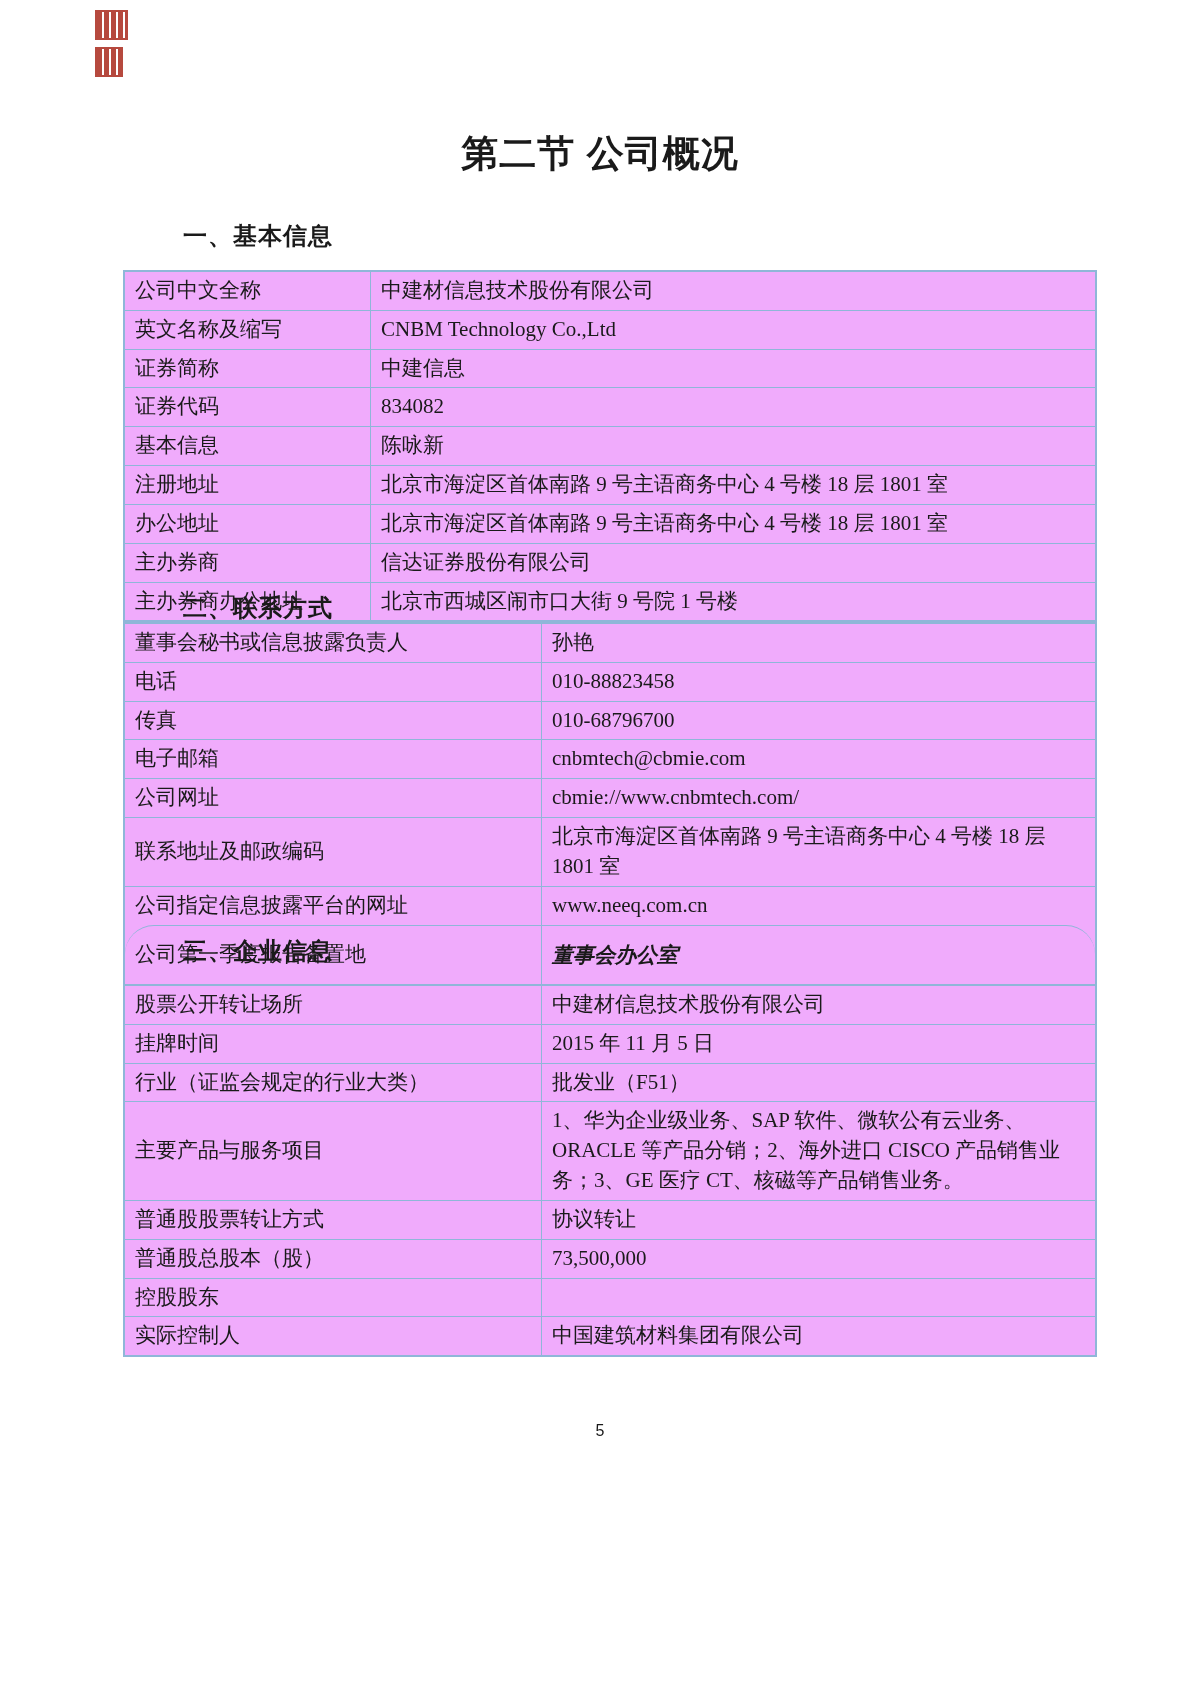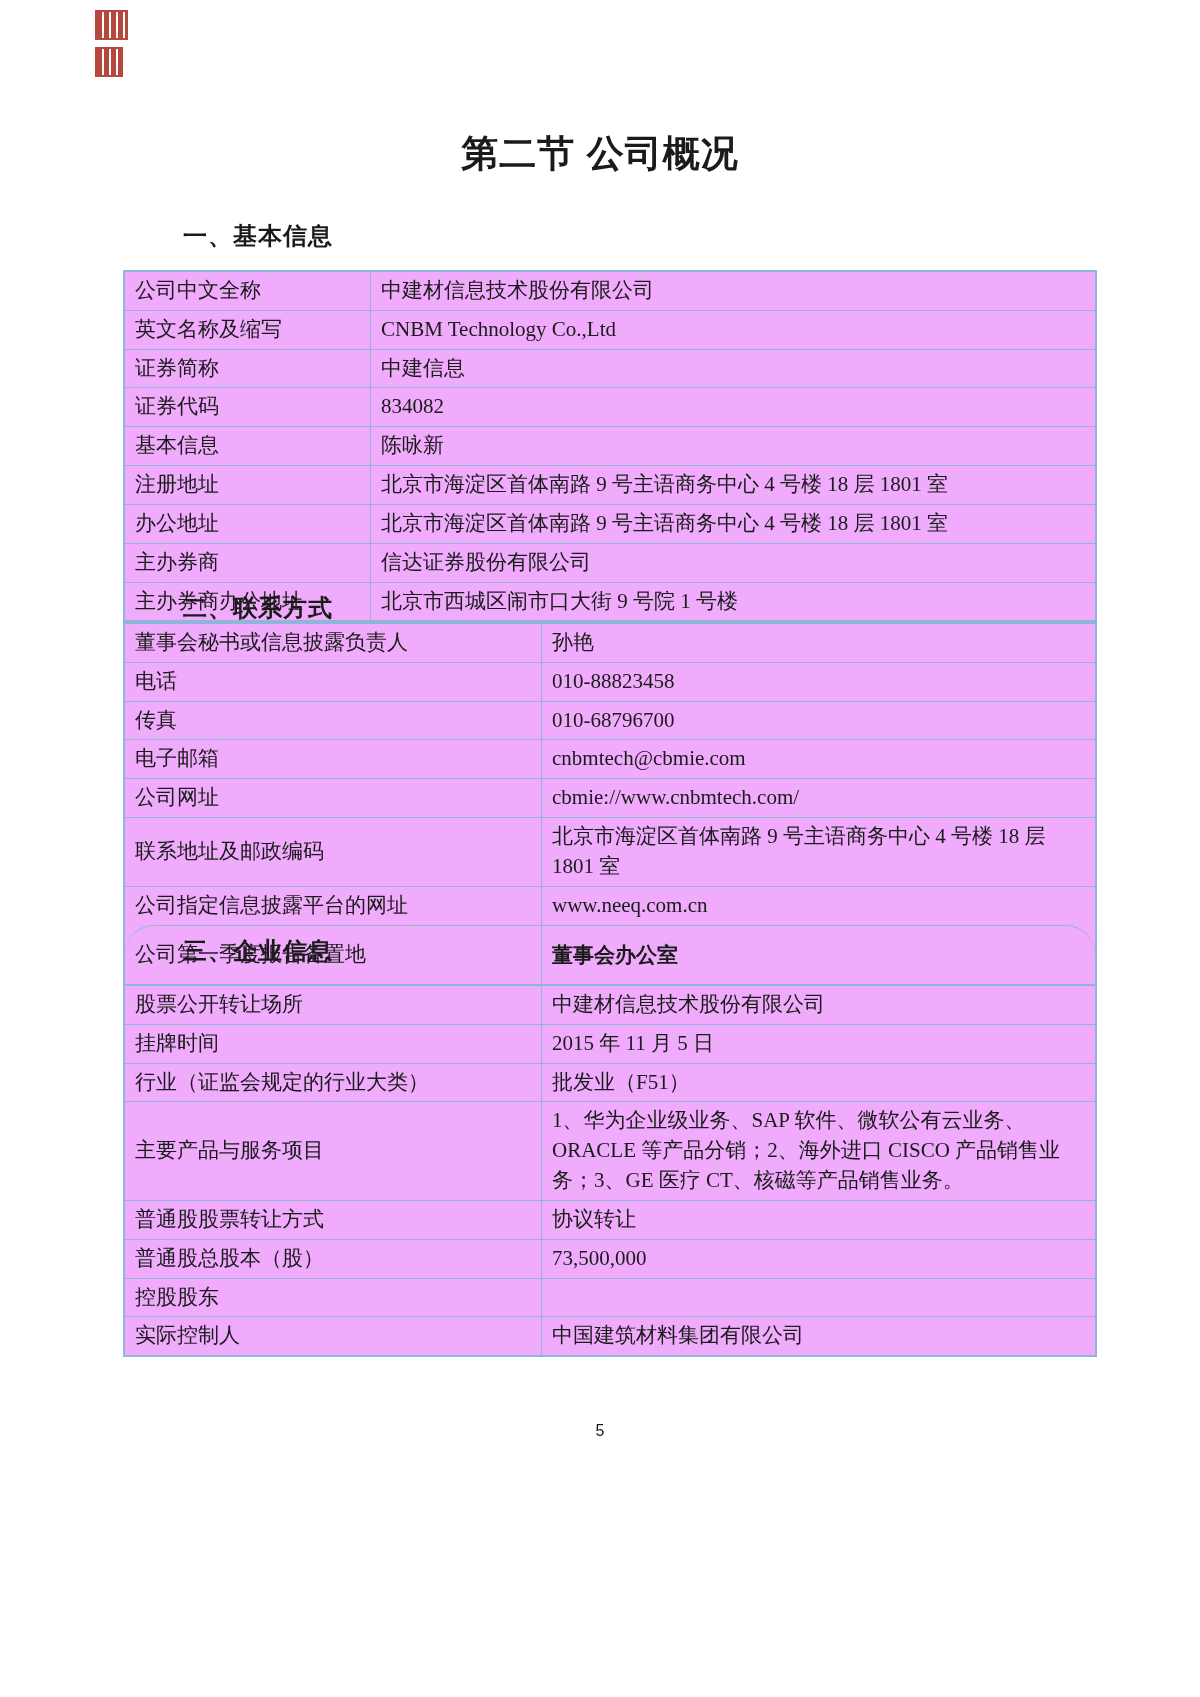--- a/index.html
+++ b/index.html
@@ -68,20 +68,21 @@
     min-height:33px;
   }
   .cell.label{border-right:1.5px solid var(--table-border);flex:0 0 auto;}
   .cell.value{flex:1 1 auto;}
   #table-1 .cell.label{width:246px;}
   #table-2 .cell.label,
   #table-3 .cell.label{width:417px;}
   .cell.value.emphasis{
     font-family:"Liberation Sans", sans-serif;
     font-weight:bold;
+    font-style:italic;
   }
 
   .page-num{
     position:absolute;left:0;right:0;top:1422px;
     text-align:center;
     font-family:"Liberation Sans", sans-serif;
     font-size:16px;
   }
 </style>
 </head>

